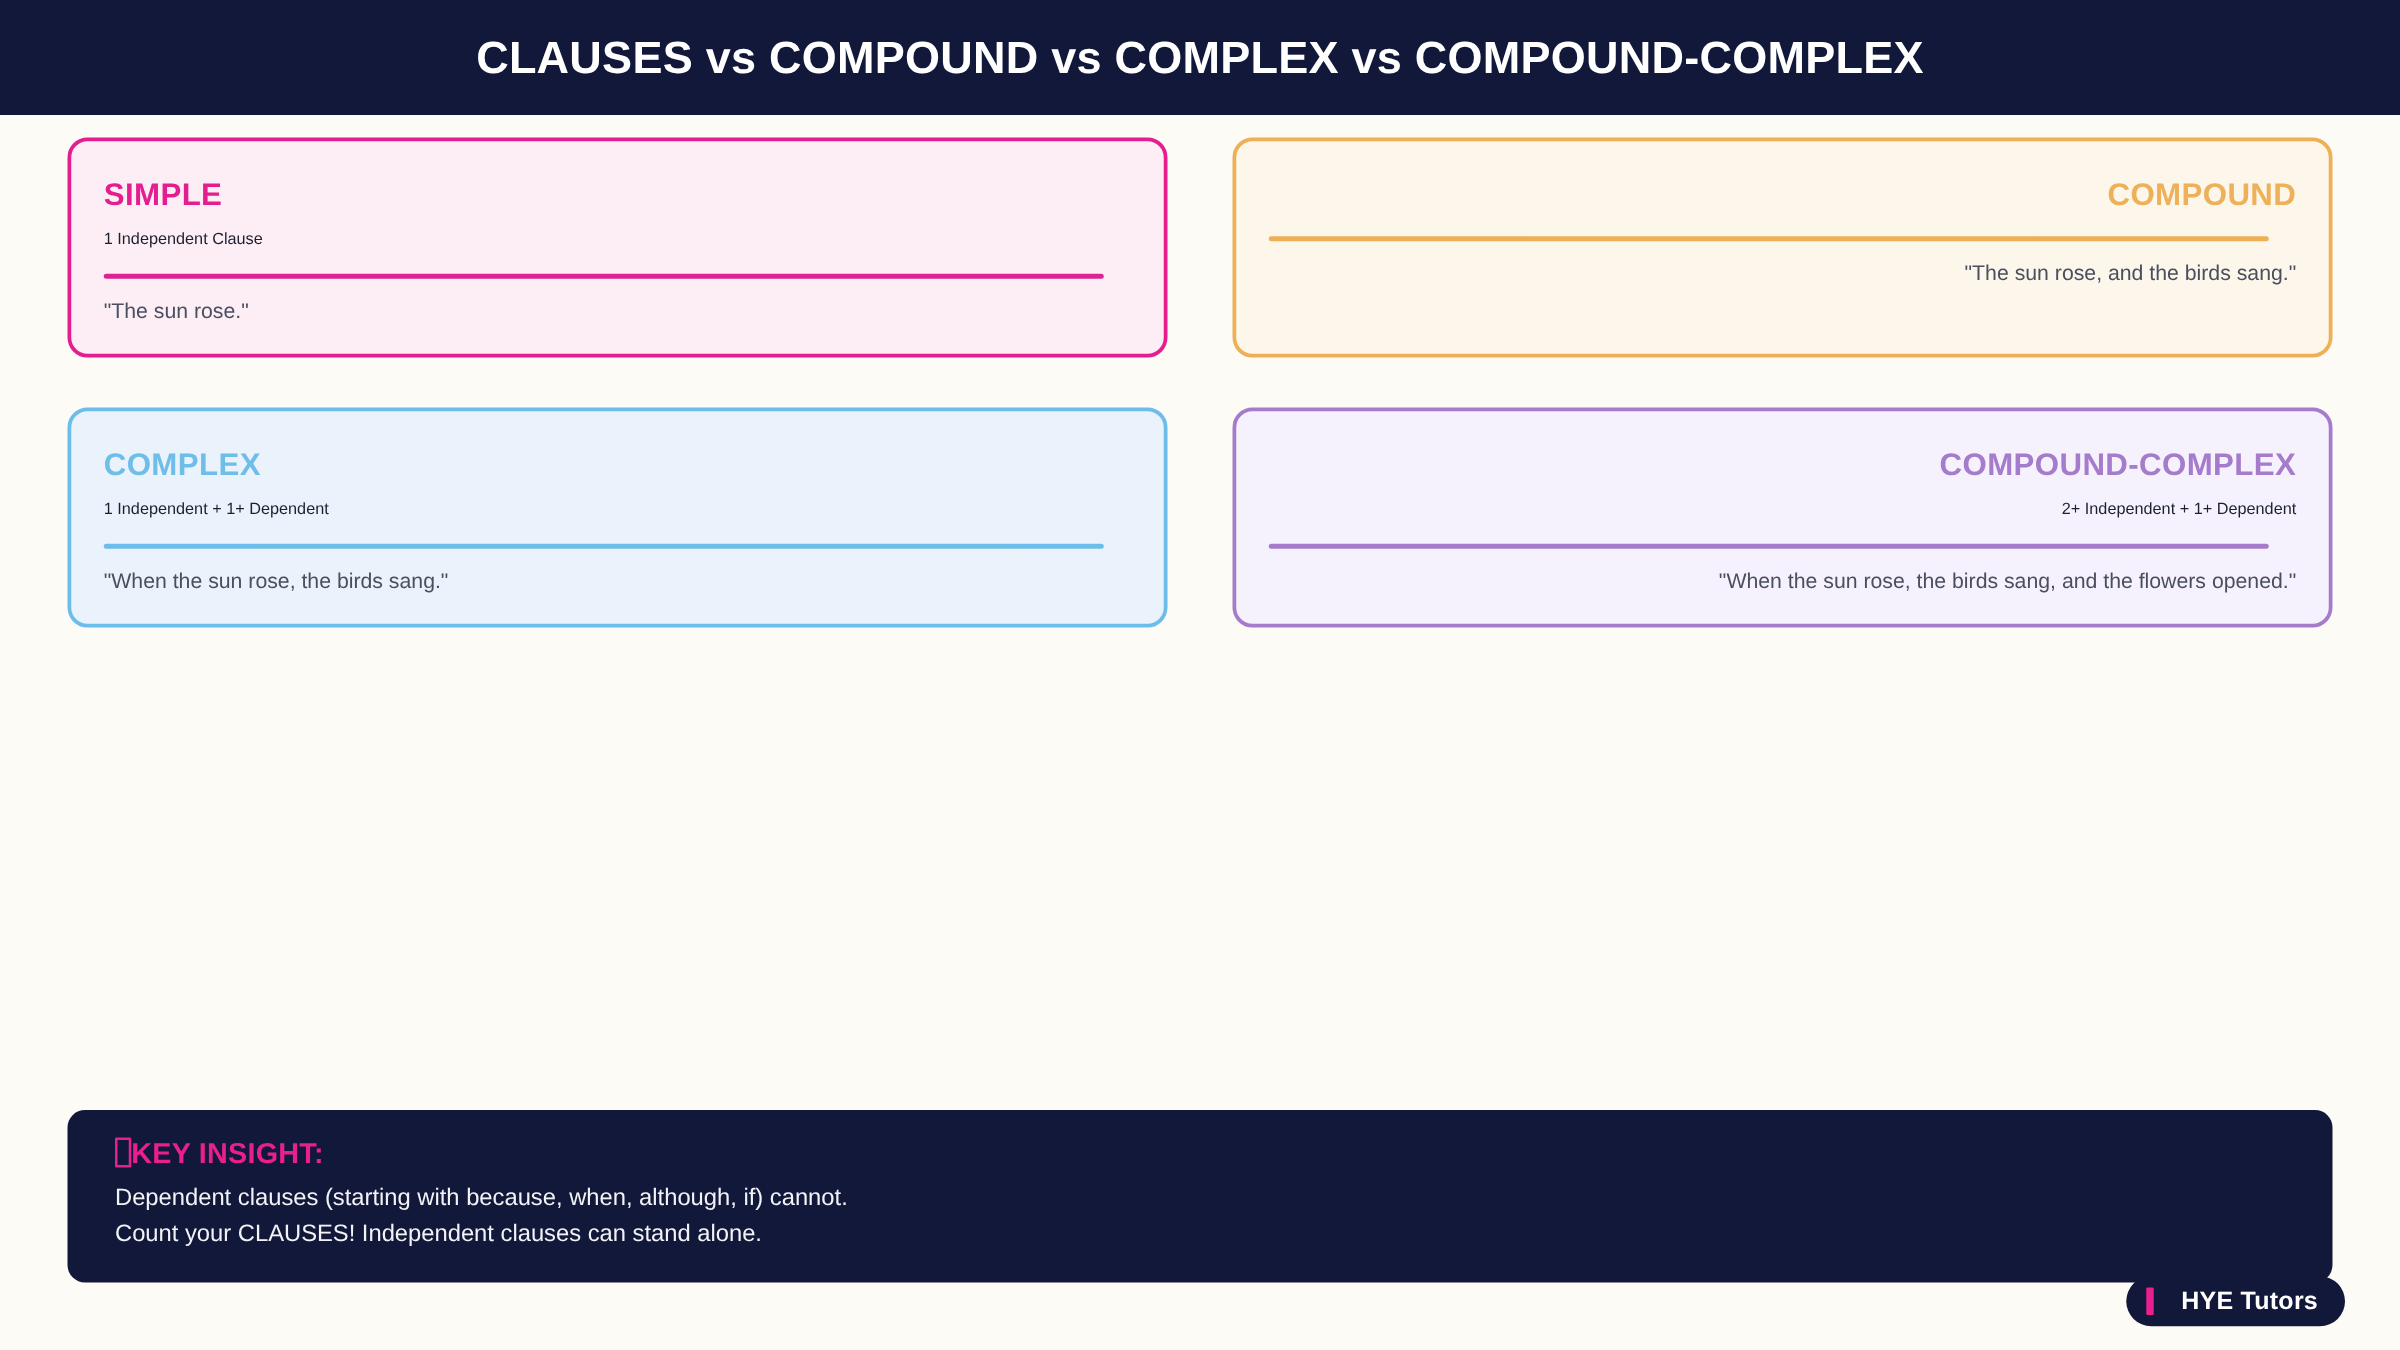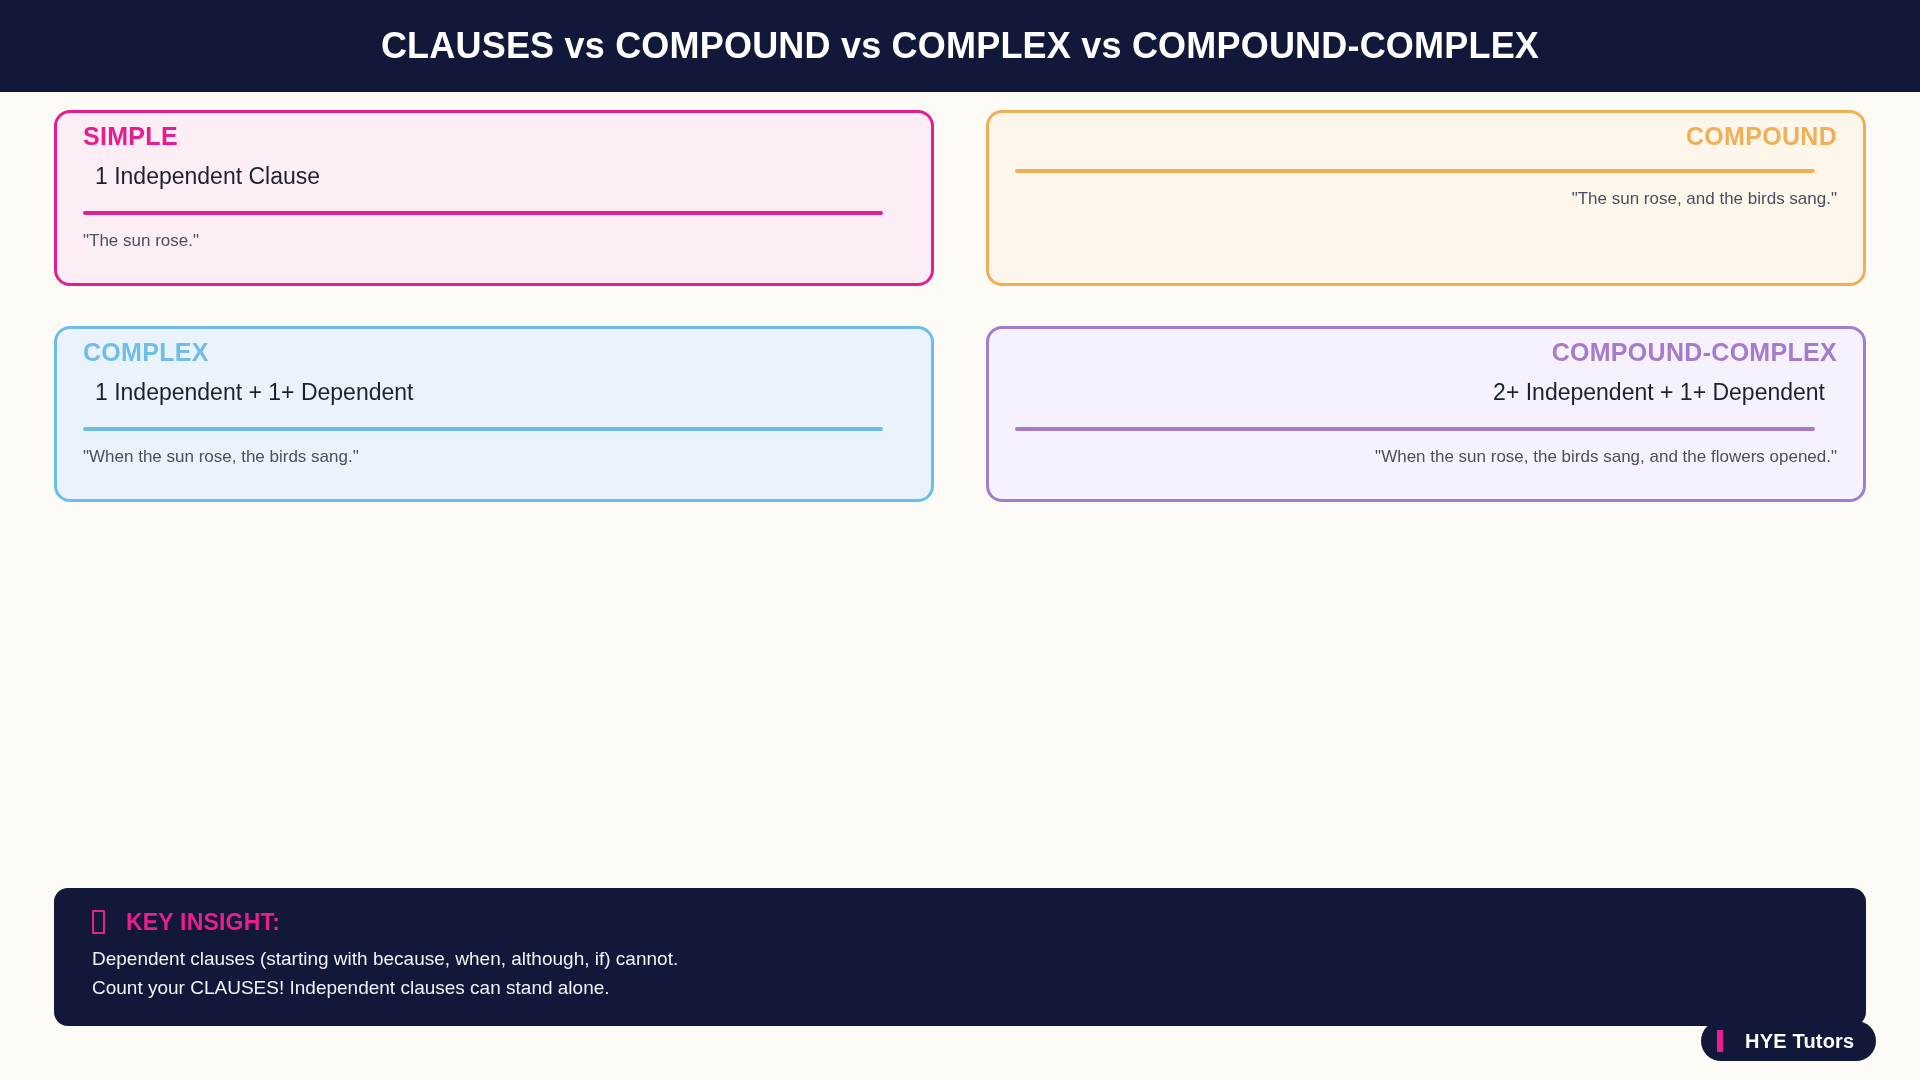--- a/index.html
+++ b/index.html
@@ -45,38 +45,38 @@
     top: 110px;
     width: 1812px;
     height: 440px;
   }
   .card {
     position: absolute;
     box-sizing: border-box;
     border-style: solid;
     border-width: 3px;
     border-radius: 16px;
-    padding: 10px 26px 20px 26px;
+    padding: 30px 26px 20px 26px;
   }
   .card-col-left  { left: 0px;    width: 880px; }
   .card-col-right { left: 932px;  width: 880px; text-align: right; }
   .card-row-top    { top: 0px;    height: 176px; }
   .card-row-bottom { top: 216px;  height: 176px; }
 
   .card-title {
     font-size: 25px;
     font-weight: bold;
     letter-spacing: 0.3px;
     margin: 0 0 14px 0;
     line-height: 1.05;
   }
   .card-desc {
-    font-size: 23px;
+    font-size: 13px;
     color: #1d2030;
-    margin: 12px;
+    margin: 0;
     line-height: 1.2;
     font-weight: normal;
   }
   .card-divider {
     height: 4px;
     border-radius: 2px;
     margin: 20px 22px 0 0;
   }
   .card-example {
     font-size: 17px;
@@ -122,21 +122,21 @@
     width: 1812px;
     height: 138px;
     box-sizing: border-box;
     background: #121839;
     border-radius: 14px;
     padding: 22px 38px 20px 38px;
   }
   .insight-heading {
     display: flex;
     align-items: center;
-    gap: 21px;
+    gap: 0;
     margin: 0 0 10px 0;
   }
   .insight-icon {
     display: inline-block;
     width: 13px;
     height: 24px;
     box-sizing: border-box;
     border: 2px solid #E91E8F;
     border-radius: 1px;
   }

